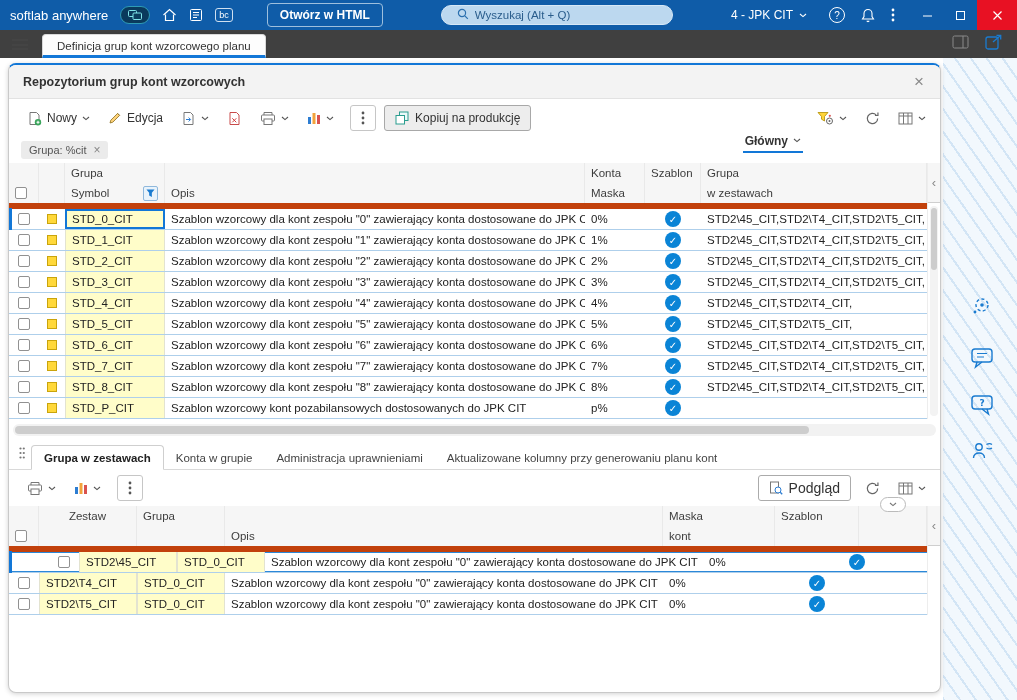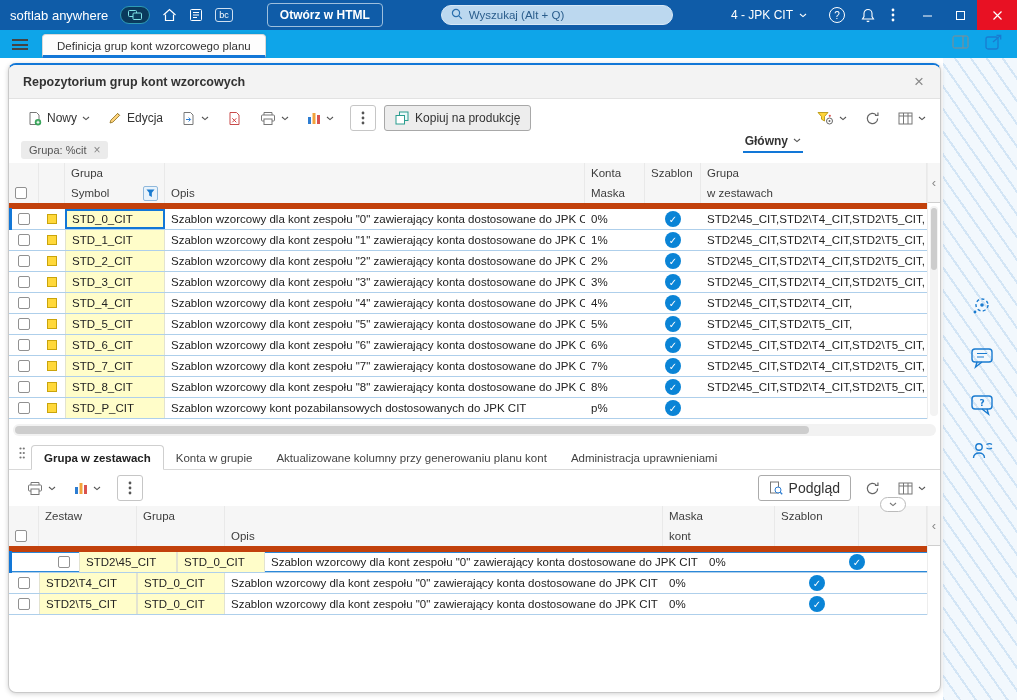--- a/index.html
+++ b/index.html
@@ -9,34 +9,34 @@
   
   .titlebar { height:30px; background:#0f5ca8; display:flex; align-items:center; color:#fff; }
   .app-name { margin-left:10px; font-size:13px; white-space:nowrap; }
   .logo-badge { margin-left:12px; width:30px; height:18px; border-radius:9px; background:#0a3a5c;
                 border:1px solid #2e9bb5; display:flex; align-items:center; justify-content:center; }
   .tb-icon { margin-left:12px; display:flex; align-items:center; justify-content:center; cursor:default; }
   .bc-badge { font-size:9px; border:1px solid #cfe0f0; border-radius:3px; padding:1px 3px; color:#fff; }
   .btn-open-html { margin-left:34px; border:1px solid #9dbfdd; border-radius:4px; background:transparent;
                    color:#fff; font-weight:bold; font-size:12px; padding:4px 12px; font-family:inherit; }
   .search { margin-left:58px; width:232px; height:20px; border-radius:10px; background:#bcd8ef;
-            border:1px solid #d7e8f6; display:flex; align-items:center; padding:0 9px; gap:6px; }
+            border:1px solid #d7e8f6; display:flex; align-items:center; padding:0 15px; gap:6px; }
   .search input { flex:1; border:none; outline:none; background:transparent; font-size:11.5px; color:#143f66;
                   font-family:inherit; }
   .search input::placeholder { color:#2a5d8c; opacity:1; }
   .tb-right { margin-left:auto; display:flex; align-items:center; height:100%; }
   .context { display:flex; align-items:center; gap:6px; font-size:12px; margin-right:22px; white-space:nowrap; }
   .circle-q { width:16px; height:16px; border:1px solid #fff; border-radius:50%; font-size:10px;
               display:flex; align-items:center; justify-content:center; }
   .tb-right .tb-icon { margin-left:0; margin-right:16px; }
   .win-btn { width:33px; height:30px; display:flex; align-items:center; justify-content:center; }
   .win-close { width:40px; background:#e81123; }
 
   
-  .navbar { height:28px; display:flex; align-items:flex-end; background:#0ea5e9; }
+  .navbar { height:28px; display:flex; align-items:flex-end; background:#404040; }
   .burger { width:16px; height:11px; margin:0 0 8px 12px; border-top:2px solid #444;
             border-bottom:2px solid #444; position:relative; }
   .burger::after { content:''; position:absolute; left:0; right:0; top:2.5px; height:2px; background:#444; }
   .doc-tab { margin-left:14px; background:#fdfdfd; border:1px solid #d9d9d9; border-bottom:3px solid #1277d7;
              border-radius:4px 4px 0 0; padding:5px 14px 3px; font-size:11.5px; color:#333;
              box-shadow:0 -1px 3px rgba(0,0,0,.08); white-space:nowrap; }
   .nav-right { margin-left:auto; margin-right:14px; display:flex; align-items:center; gap:16px; padding-bottom:5px; }
 
   
   .content { position:relative; height:642px; background:#fff; }
@@ -102,21 +102,21 @@
   .colorsq { width:10px; height:10px; background:#ffd83a; border:1px solid #c9a40c; display:inline-block; }
   .badge { width:16px; height:16px; border-radius:50%; background:#0a84d6; color:#fff; font-size:10px;
            font-family:"DejaVu Sans", sans-serif; display:flex; align-items:center; justify-content:center; }
 
   
   .w-sel{width:30px; flex:0 0 auto;} .w-color{width:26px; flex:0 0 auto;} .w-symbol{width:100px; flex:0 0 auto;}
   .w-opis{width:420px; flex:0 0 auto;} .w-maska{width:60px; flex:0 0 auto;} .w-szablon{width:56px; flex:0 0 auto;}
   .w-zest{flex:1; min-width:0;}
 
   
-  .bw-sel{width:30px; flex:0 0 auto;} .bw-zestaw{width:98px; flex:0 0 auto;} .bw-grupa{width:88px; flex:0 0 auto;}
+  .bw-sel{width:30px; flex:0 0 auto;} .bw-zestaw{width:98px; flex:0 0 auto;align-items:center;} .bw-grupa{width:88px; flex:0 0 auto;}
   .bw-opis{width:438px; flex:0 0 auto;} .bw-maska{width:112px; flex:0 0 auto;} .bw-szablon{width:84px; flex:0 0 auto;}
   .bw-fill{flex:1; min-width:0;}
 
   
   .hscroll { height:12px; margin:5px 4px 0; background:#f2f2f2; border-radius:6px; position:relative; flex:0 0 auto; }
   .hthumb { position:absolute; left:2px; top:2px; bottom:2px; width:86%; background:#cdcdcd; border-radius:5px; }
 
   
   .btabs { display:flex; align-items:flex-end; padding:0 8px; margin-top:6px; border-bottom:1px solid #d9d9d9;
            flex:0 0 auto; height:28px; }
@@ -601,22 +601,22 @@
             <circle cx="1.5" cy="1.5" r="1.1" fill="#777"></circle>
             <circle cx="1.5" cy="6" r="1.1" fill="#777"></circle>
             <circle cx="1.5" cy="10.5" r="1.1" fill="#777"></circle>
             <circle cx="4.8" cy="1.5" r="1.1" fill="#777"></circle>
             <circle cx="4.8" cy="6" r="1.1" fill="#777"></circle>
             <circle cx="4.8" cy="10.5" r="1.1" fill="#777"></circle>
           </svg>
       </span>
       <span class="btab active">Grupa w zestawach</span>
       <span class="btab">Konta w grupie</span>
+      <span class="btab">Administracja uprawnieniami</span>
       <span class="btab">Aktualizowane kolumny przy generowaniu planu kont</span>
-      <span class="btab">Administracja uprawnieniami</span>
     </div>
 
     <div class="btoolbar">
       <button class="tbtn">
         <svg width="16" height="15" viewBox="0 0 16 15">
             <path d="M4 4V1.5h8V4" fill="none" stroke="#777"></path>
             <rect x="1.5" y="4" width="13" height="6" rx="1" fill="#fff" stroke="#777"></rect>
             <rect x="4" y="8" width="8" height="5.5" fill="#fff" stroke="#777"></rect>
           </svg>
         <svg width="8" height="5" viewBox="0 0 8 5">

